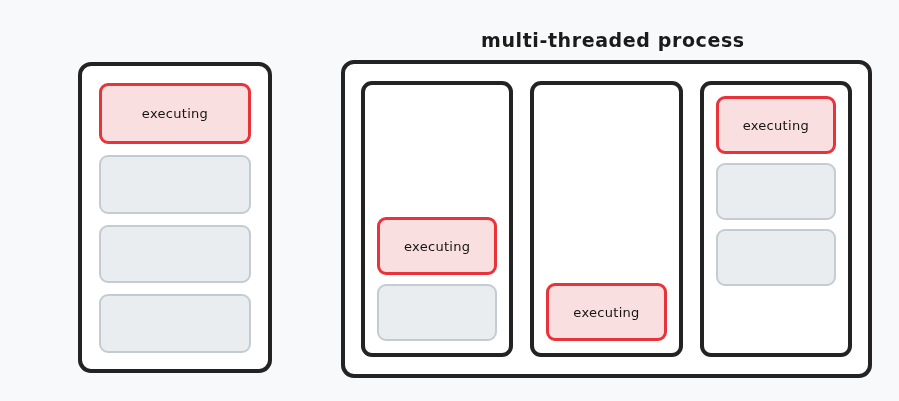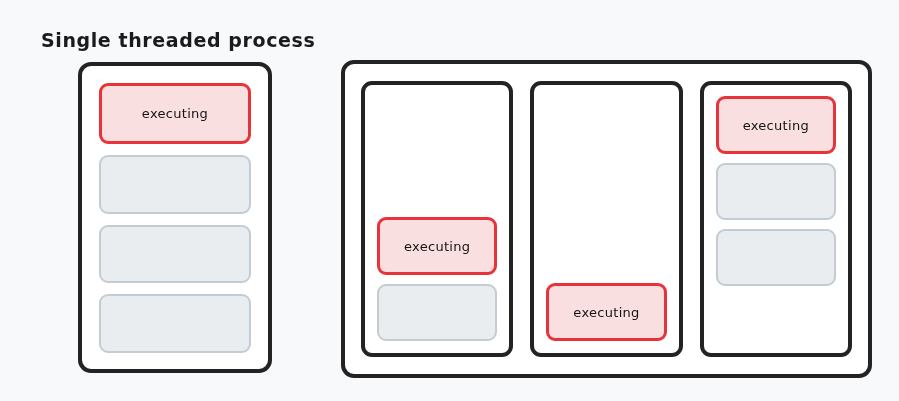--- a/index.html
+++ b/index.html
@@ -139,21 +139,20 @@
   }
   .thread-lane .task-block.executing {
     height: 58px;
   }
 </style>
 </head>
 <body>
 
 <div class="stage">
 
-  <div class="diagram-title" id="title-single">Single threaded process</div>
 
   <div class="process-frame" id="process-single">
     <div class="block-column" id="single-column">
 
       <div class="task-block executing">
         <span class="task-label">executing</span>
       </div>
 
       <div class="task-block idle">
         <span class="task-label"></span>
@@ -163,20 +162,21 @@
         <span class="task-label"></span>
       </div>
 
       <div class="task-block idle">
         <span class="task-label"></span>
       </div>
 
     </div>
   </div>
 
+  <div class="diagram-title" id="title-multi">multi-threaded process</div>
 
   <div class="process-frame" id="process-multi">
     <div class="threads-row">
 
       <div class="thread-lane">
         <div class="lane-spacer"></div>
         <div class="task-block executing">
           <span class="task-label">executing</span>
         </div>
         <div class="task-block idle">

